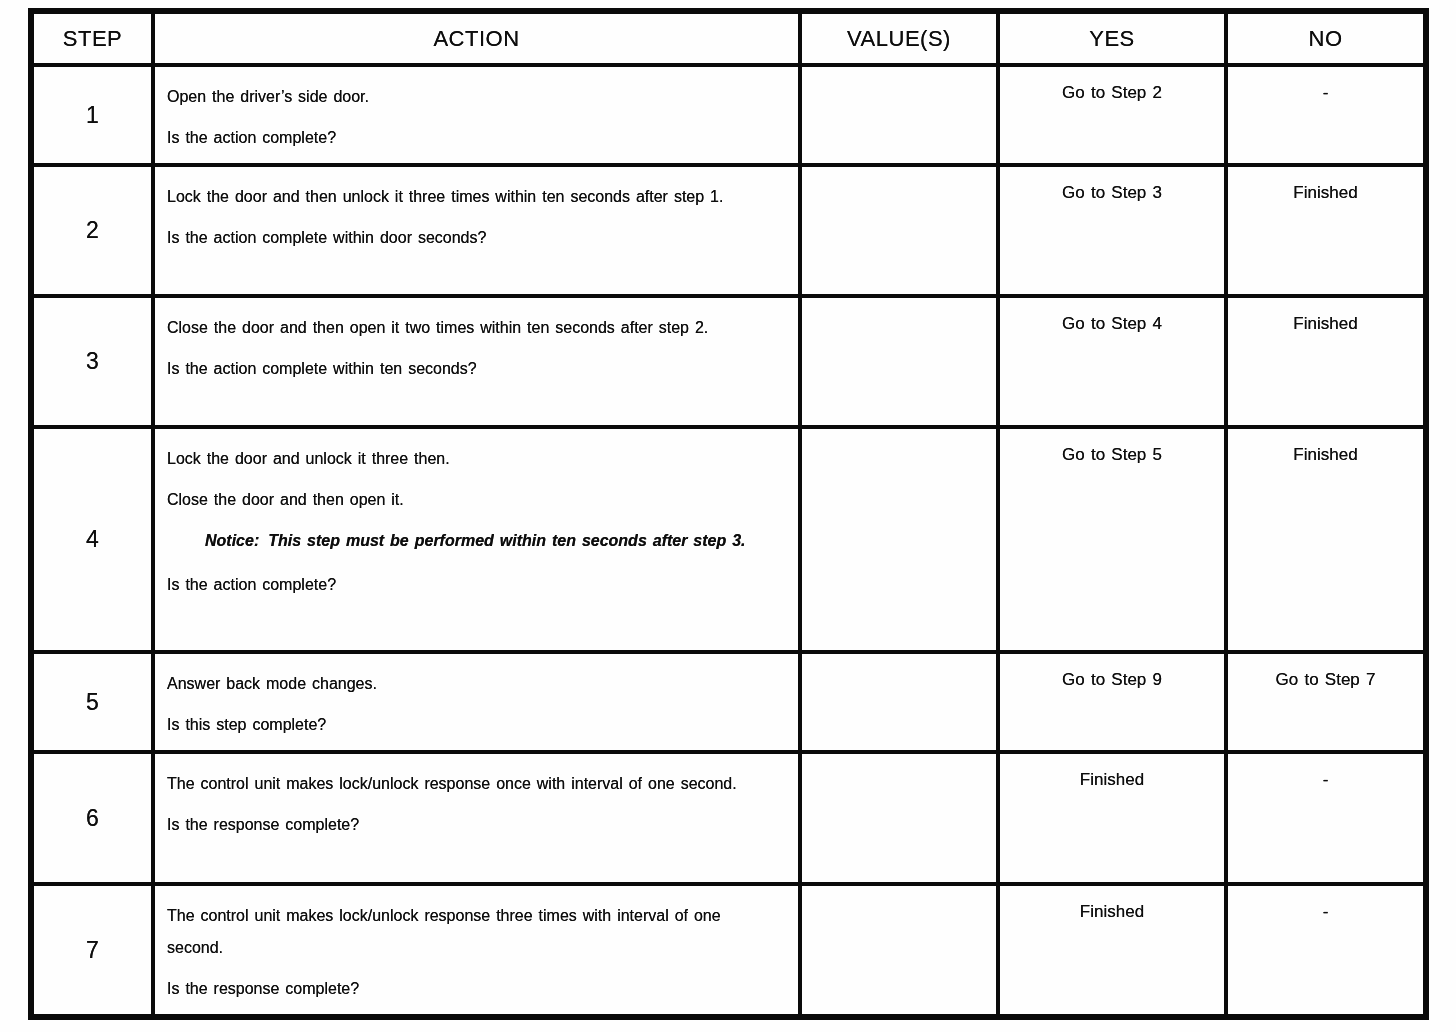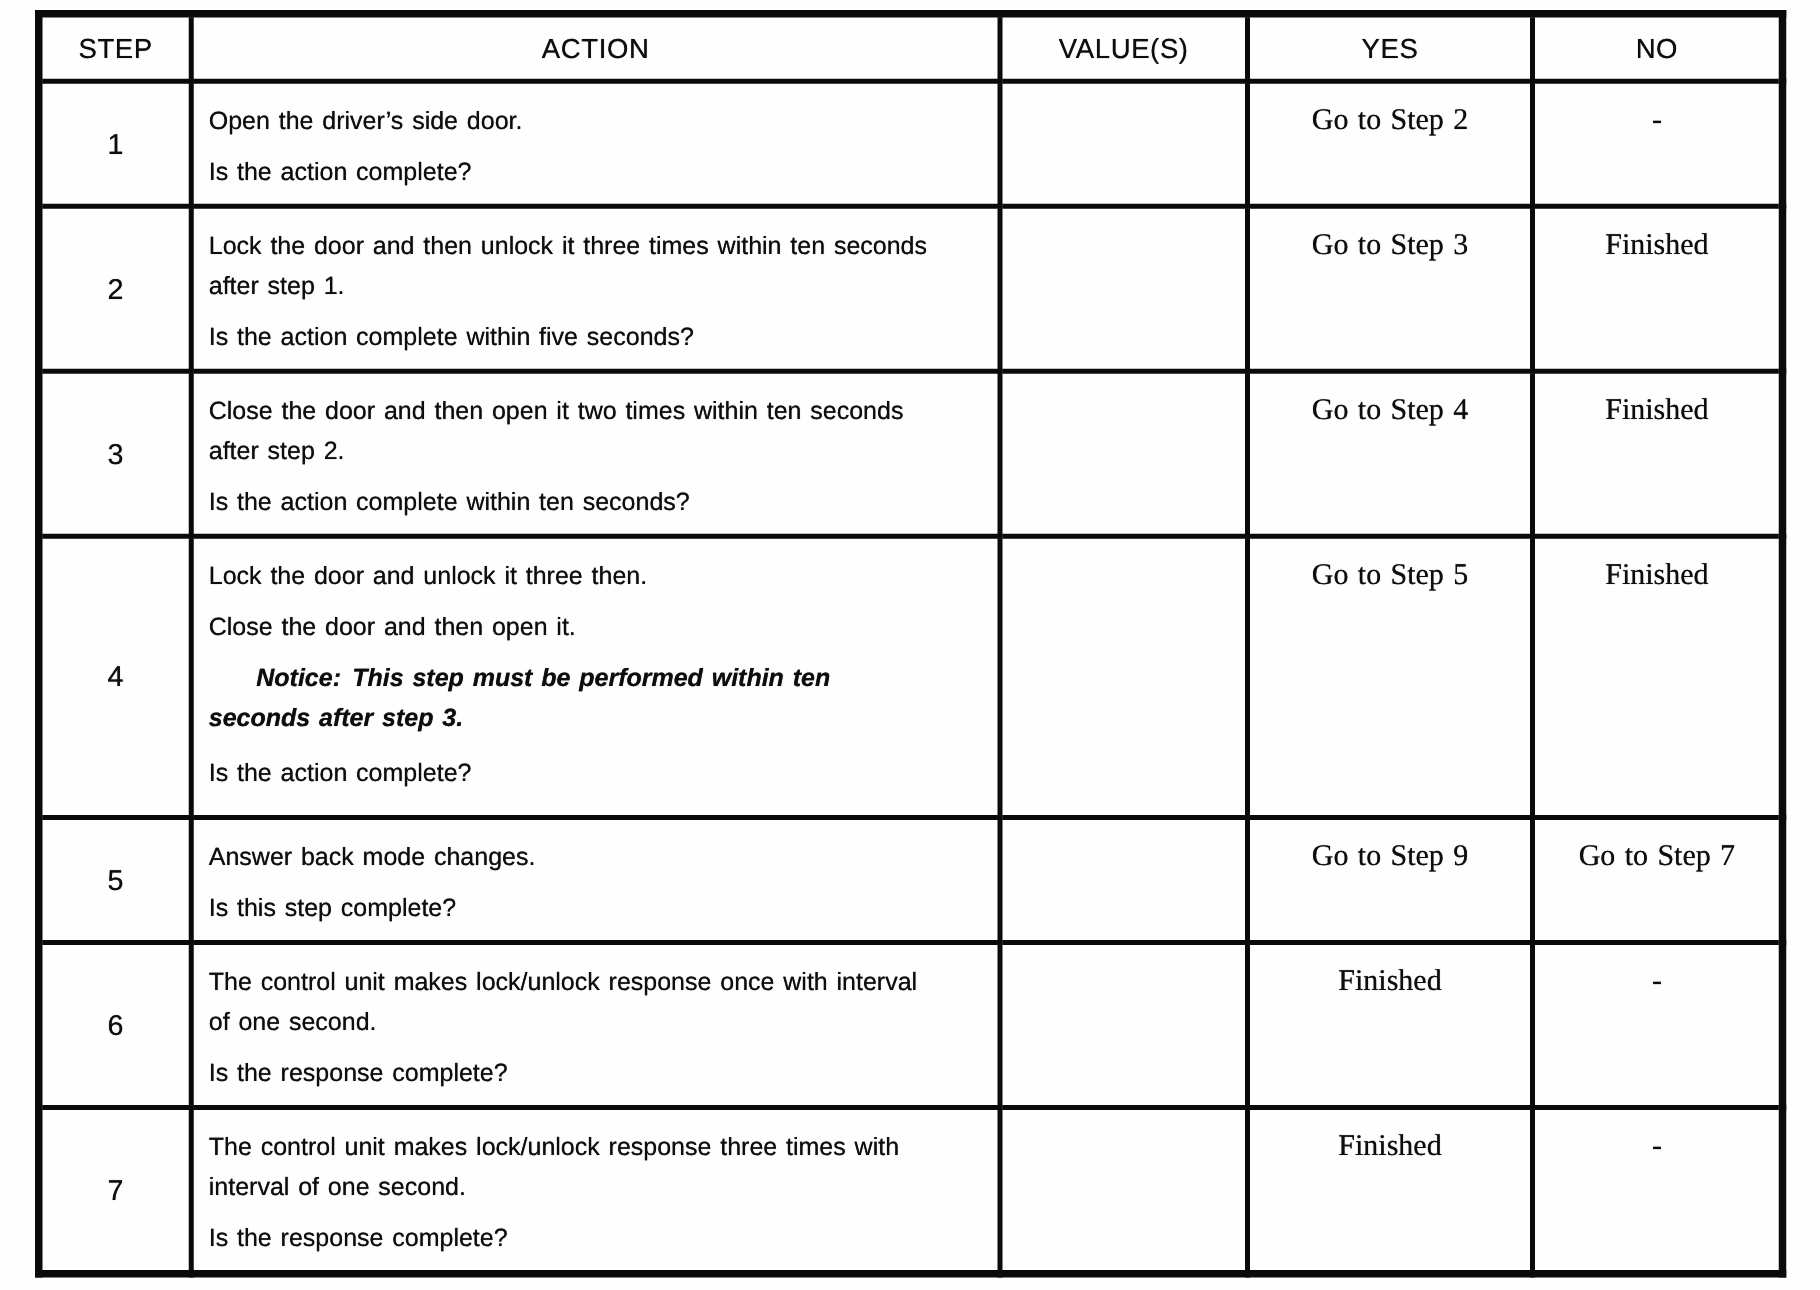--- a/index.html
+++ b/index.html
@@ -45,43 +45,42 @@
     padding: 0;
   }
   td.step {
     text-align: center;
     vertical-align: middle;
     font-size: 23px;
   }
   td.action {
     vertical-align: top;
     padding: 14px 47px 0 12px;
-    font-size: 20px;
+    font-size: 16px;
   }
   td.action p {
     margin: 0 0 9px 0;
     line-height: 32px;
     word-spacing: 1.5px;
   }
   td.action p.notice { margin: 6px 0 12px 0; }
   .notice-label {
     font-weight: bold;
     font-style: italic;
     margin-right: 9px;
     margin-left: 38px;
   }
   .notice-text { font-style: italic; font-weight: bold; }
   td.values { vertical-align: top; }
   td.yes, td.no {
     vertical-align: top;
     text-align: center;
     padding-top: 16px;
-    font-size: 24px;
+    font-size: 17px;
     word-spacing: 1.5px;
-    font-family: Liberation Serif, serif;
   }
 </style>
 </head>
 <body>
 
 <div class="page">
   <table class="proc">
     <colgroup>
       <col style="width:122px">
       <col style="width:647px">
@@ -108,21 +107,21 @@
         </td>
         <td class="values"></td>
         <td class="yes">Go to Step 2</td>
         <td class="no">-</td>
       </tr>
 
       <tr class="rh1">
         <td class="step">2</td>
         <td class="action">
           <p>Lock the door and then unlock it three times within ten seconds after step 1.</p>
-          <p>Is the action complete within five seconds?</p>
+          <p>Is the action complete within door seconds?</p>
         </td>
         <td class="values"></td>
         <td class="yes">Go to Step 3</td>
         <td class="no">Finished</td>
       </tr>
 
       <tr class="rh2">
         <td class="step">3</td>
         <td class="action">
           <p>Close the door and then open it two times within ten seconds after step 2.</p>

